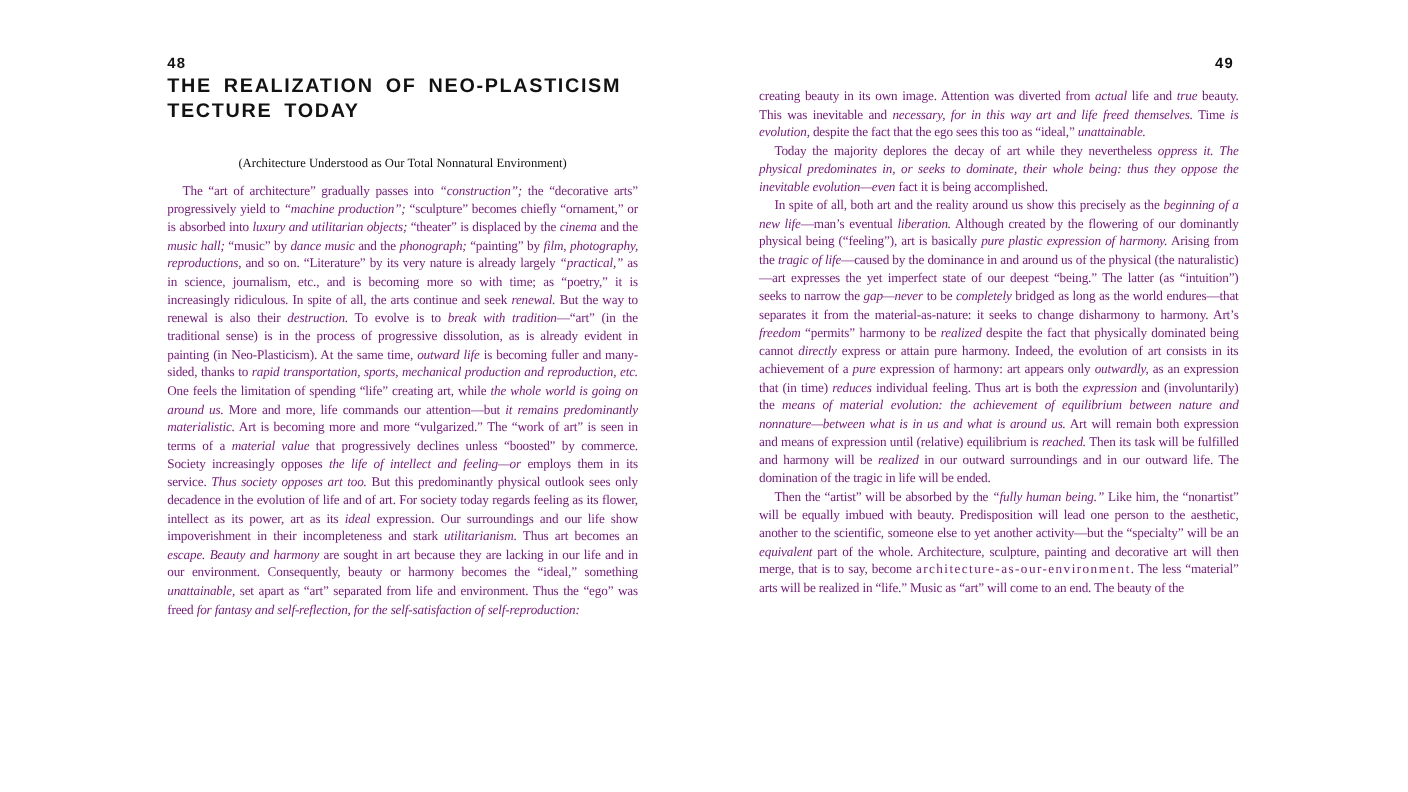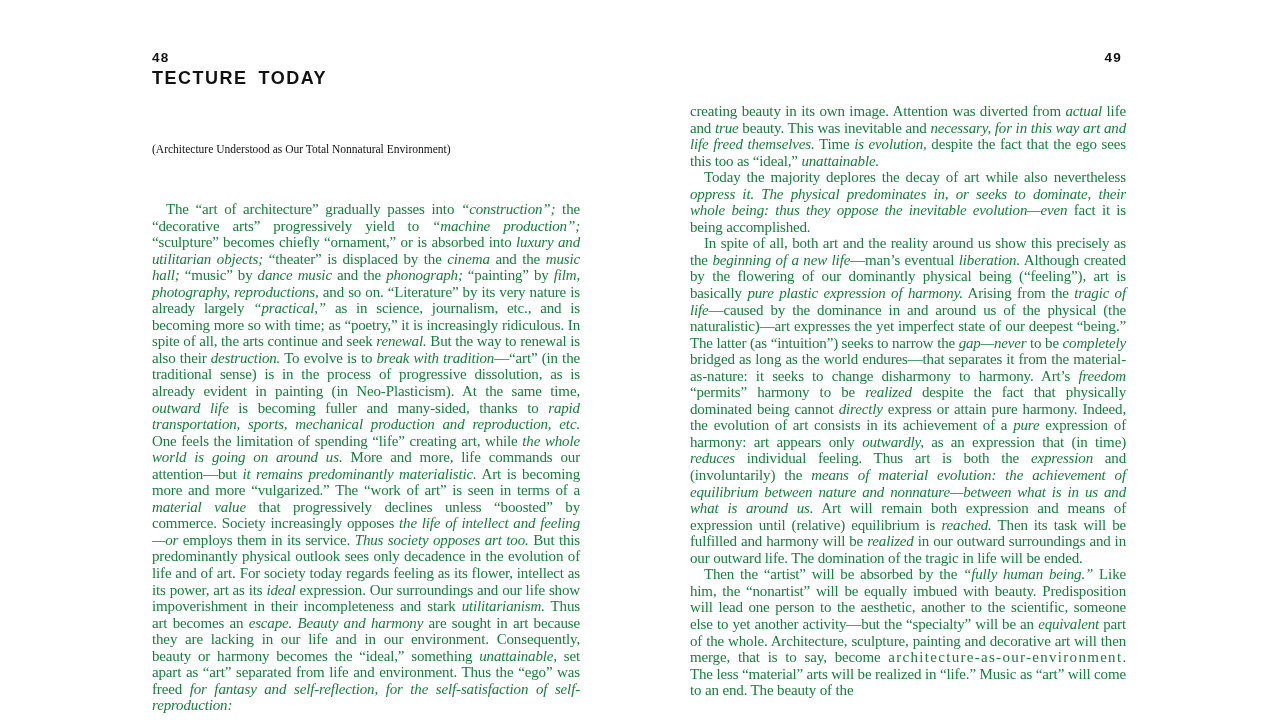--- a/index.html
+++ b/index.html
@@ -36,67 +36,67 @@
     font-size: 18px;
     line-height: 22px;
     letter-spacing: 1.5px;
     word-spacing: 4.5px;
     color: #121212;
   }
   .title .title-line { display: block; white-space: nowrap; }
 
   .subtitle {
     position: absolute; top: 143px; left: 0; width: 100%;
-    text-align: left;
+    text-align: center;
     font-size: 11.5px;
     line-height: 13px;
     color: #121212;
   }
 
   .body {
     position: absolute; left: 0; width: 100%;
-    font-size: 15px;
+    font-size: 12px;
     line-height: 16.55px;
     letter-spacing: -0.15px;
     text-align: justify;
-    color: #15803d;
-    margin-top: 24px;
+    color: #701a75;
   }
-  .page-left  .body { top: 177px; }
+  .page-left  .body { top: 165px; }
   .page-right .body { top: 79px; }
 
   .body p { margin: 0; padding: 0; }
   .body p.indent { text-indent: 14px; }
 
   .i  { font-style: italic; }
   .ls { letter-spacing: 1.3px; }
 </style>
 </head>
 <body>
 
 <div class="spread">
 
   <section class="page page-left">
     <div class="page-number pn-left">48</div>
 
     <h1 class="title">
+      <span class="title-line">THE REALIZATION OF NEO-PLASTICISM</span>
       <span class="title-line">TECTURE TODAY</span>
     </h1>
 
     <div class="subtitle">(Architecture Understood as Our Total Nonnatural Environment)</div>
 
     <div class="body">
         <p class="indent"><span>The “art of architecture” gradually passes into </span><span class="i">“construction”;</span><span> the “decorative arts” progressively yield to </span><span class="i">“machine production”;</span><span> “sculpture” becomes chiefly “ornament,” or is absorbed into </span><span class="i">luxury and utilitarian objects;</span><span> “theater” is displaced by the </span><span class="i">cinema</span><span> and the </span><span class="i">music hall;</span><span> “music” by </span><span class="i">dance music</span><span> and the </span><span class="i">phonograph;</span><span> “painting” by </span><span class="i">film, photography, reproductions,</span><span> and so on. “Literature” by its very nature is already largely </span><span class="i">“practical,”</span><span> as in science, journalism, etc., and is becoming more so with time; as “poetry,” it is increasingly ridiculous. In spite of all, the arts continue and seek </span><span class="i">renewal.</span><span> But the way to renewal is also their </span><span class="i">destruction.</span><span> To evolve is to </span><span class="i">break with tradition</span><span>—“art” (in the traditional sense) is in the process of progressive dissolution, as is already evident in painting (in Neo-Plasticism). At the same time, </span><span class="i">outward life</span><span> is becoming fuller and many-sided, thanks to </span><span class="i">rapid transportation, sports, mechanical production and reproduction, etc.</span><span> One feels the limitation of spending “life” creating art, while </span><span class="i">the whole world is going on around us.</span><span> More and more, life commands our attention—but </span><span class="i">it remains predominantly materialistic.</span><span> Art is becoming more and more “vulgarized.” The “work of art” is seen in terms of a </span><span class="i">material value</span><span> that progressively declines unless “boosted” by commerce. Society increasingly opposes </span><span class="i">the life of intellect and feeling—or</span><span> employs them in its service. </span><span class="i">Thus society opposes art too.</span><span> But this predominantly physical outlook sees only decadence in the evolution of life and of art. For society today regards feeling as its flower, intellect as its power, art as its </span><span class="i">ideal</span><span> expression. Our surroundings and our life show impoverishment in their incompleteness and stark </span><span class="i">utilitarianism.</span><span> Thus art becomes an </span><span class="i">escape. Beauty and harmony</span><span> are sought in art because they are lacking in our life and in our environment. Consequently, beauty or harmony becomes the “ideal,” something </span><span class="i">unattainable,</span><span> set apart as “art” separated from life and environment. Thus the “ego” was freed </span><span class="i">for fantasy and self-reflection, for the self-satisfaction of self-reproduction:</span></p>
       </div>
   </section>
 
   <section class="page page-right">
     <div class="page-number pn-right">49</div>
 
     <div class="body">
         <p><span>creating beauty in its own image. Attention was diverted from </span><span class="i">actual</span><span> life and </span><span class="i">true</span><span> beauty. This was inevitable and </span><span class="i">necessary, for in this way art and life freed themselves.</span><span> Time </span><span class="i">is evolution,</span><span> despite the fact that the ego sees this too as “ideal,” </span><span class="i">unattainable.</span></p>
-        <p class="indent"><span>Today the majority deplores the decay of art while also nevertheless </span><span class="i">oppress it. The physical predominates in, or seeks to dominate, their whole being: thus they oppose the inevitable evolution—even</span><span> fact it is being accomplished.</span></p>
+        <p class="indent"><span>Today the majority deplores the decay of art while they nevertheless </span><span class="i">oppress it. The physical predominates in, or seeks to dominate, their whole being: thus they oppose the inevitable evolution—even</span><span> fact it is being accomplished.</span></p>
         <p class="indent"><span>In spite of all, both art and the reality around us show this precisely as the </span><span class="i">beginning of a new life</span><span>—man’s eventual </span><span class="i">liberation.</span><span> Although created by the flowering of our dominantly physical being (“feeling”), art is basically </span><span class="i">pure plastic expression of harmony.</span><span> Arising from the </span><span class="i">tragic of life</span><span>—caused by the dominance in and around us of the physical (the naturalistic)—art expresses the yet imperfect state of our deepest “being.” The latter (as “intuition”) seeks to narrow the </span><span class="i">gap—never</span><span> to be </span><span class="i">completely</span><span> bridged as long as the world endures—that separates it from the material-as-nature: it seeks to change disharmony to harmony. Art’s </span><span class="i">freedom</span><span> “permits” harmony to be </span><span class="i">realized</span><span> despite the fact that physically dominated being cannot </span><span class="i">directly</span><span> express or attain pure harmony. Indeed, the evolution of art consists in its achievement of a </span><span class="i">pure</span><span> expression of harmony: art appears only </span><span class="i">outwardly,</span><span> as an expression that (in time) </span><span class="i">reduces</span><span> individual feeling. Thus art is both the </span><span class="i">expression</span><span> and (involuntarily) the </span><span class="i">means of material evolution: the achievement of equilibrium between nature and nonnature—between what is in us and what is around us.</span><span> Art will remain both expression and means of expression until (relative) equilibrium is </span><span class="i">reached.</span><span> Then its task will be fulfilled and harmony will be </span><span class="i">realized</span><span> in our outward surroundings and in our outward life. The domination of the tragic in life will be ended.</span></p>
         <p class="indent"><span>Then the “artist” will be absorbed by the </span><span class="i">“fully human being.”</span><span> Like him, the “nonartist” will be equally imbued with beauty. Predisposition will lead one person to the aesthetic, another to the scientific, someone else to yet another activity—but the “specialty” will be an </span><span class="i">equivalent</span><span> part of the whole. Architecture, sculpture, painting and decorative art will then merge, that is to say, become </span><span class="ls">architecture-as-our-environment</span><span>. The less “material” arts will be realized in “life.” Music as “art” will come to an end. The beauty of the</span></p>
       </div>
   </section>
 
 </div>
 
 </body></html>

